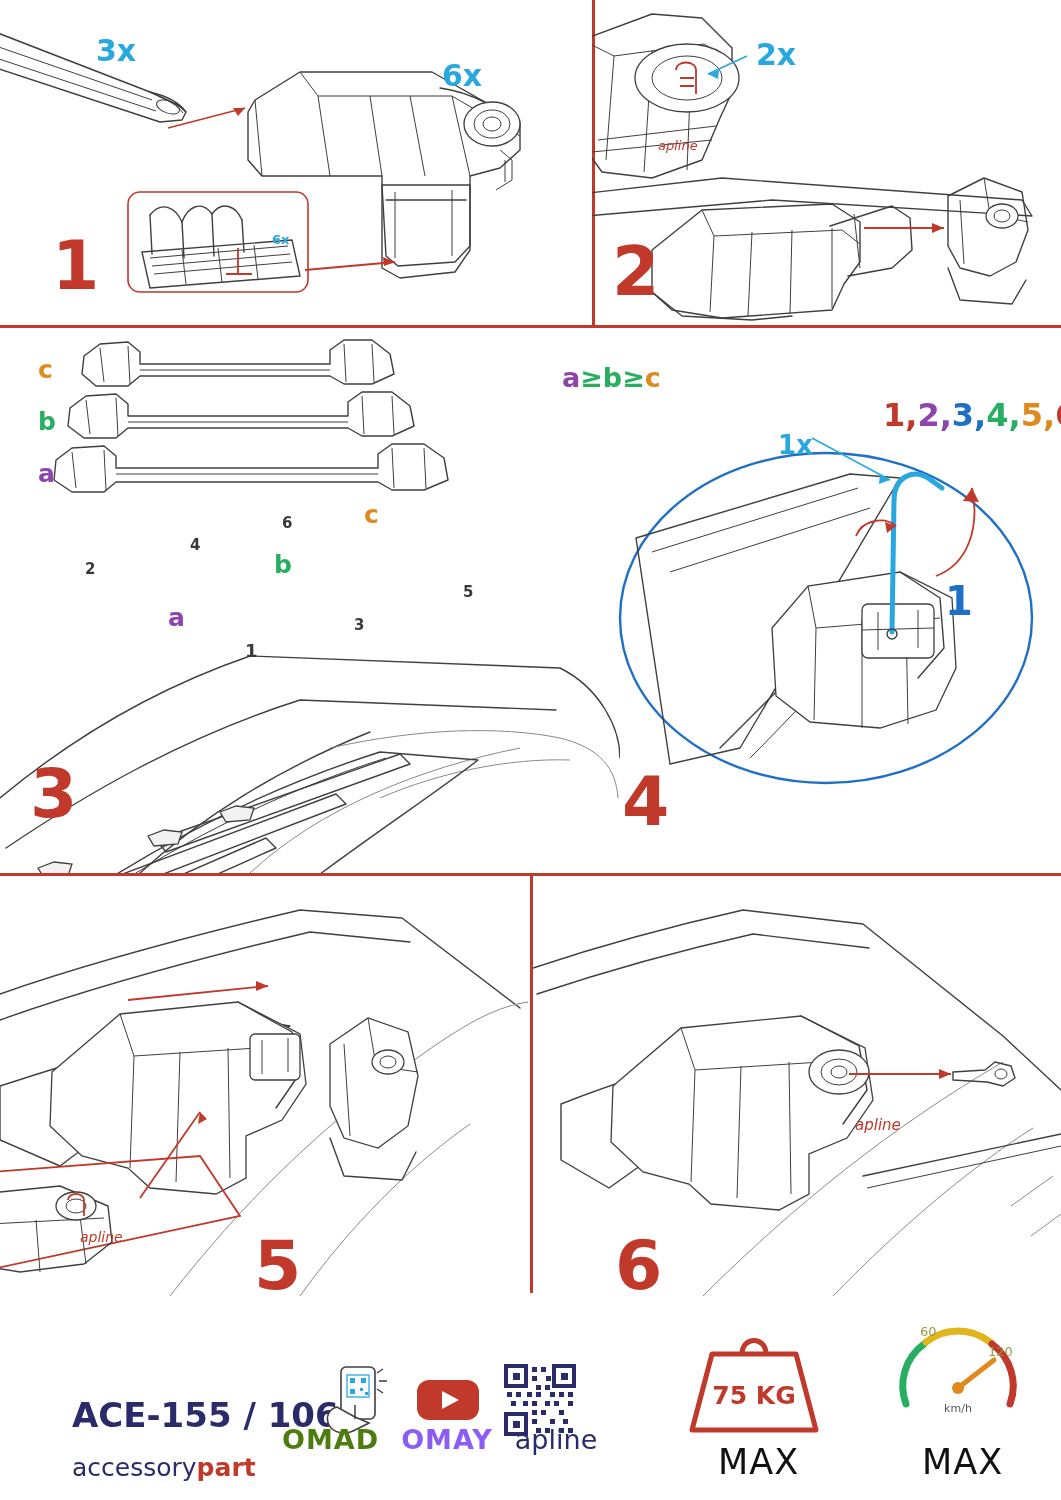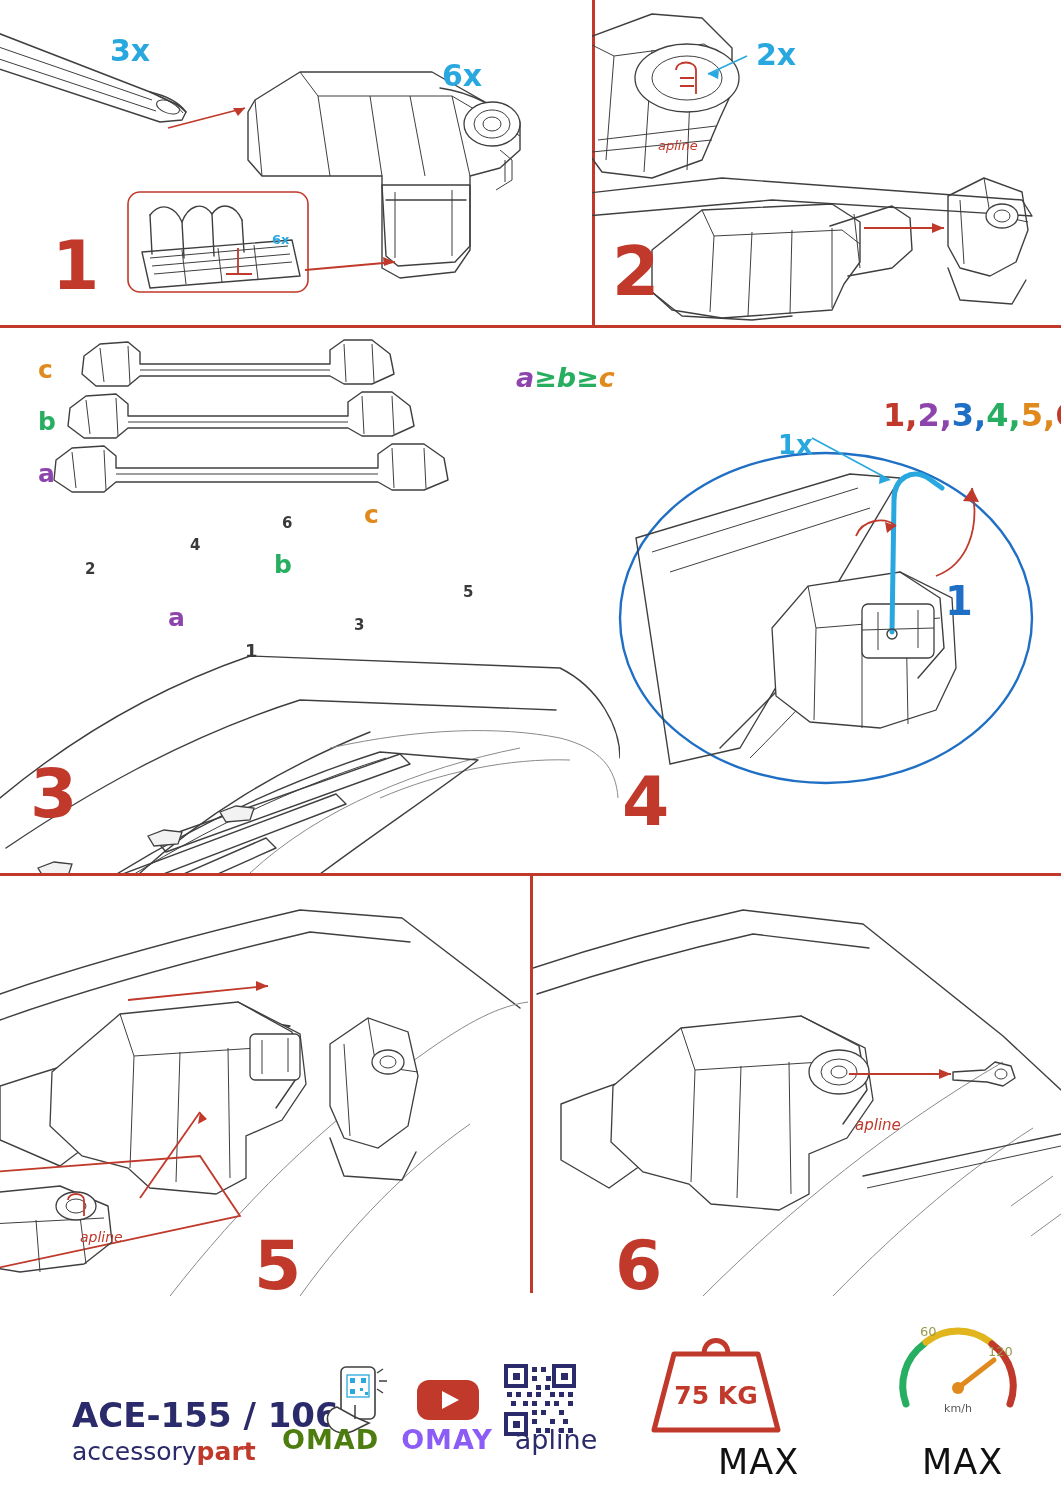--- a/index.html
+++ b/index.html
@@ -180,21 +180,21 @@
       <path class="ln2" d="M150 258 L288 246 M152 266 L290 254 M154 274 L292 262"></path>
       <path class="ln2" d="M182 250 L186 284 M218 248 L222 282 M254 245 L258 279"></path>
       <path class="redline" d="M238 248 L238 274 M226 274 L252 274"></path>
       <text x="272" y="244" style="font-family:'DejaVu Sans',sans-serif; font-size:13px; fill:#29a8df; font-weight:bold;">6x</text>
 
       <path class="redline" d="M305 270 L395 262"></path>
       <path d="M395 262 l-12 -5 l1 9 z" fill="#c0392b"></path>
       <path class="redline" d="M168 128 L245 108" stroke-dasharray="0"></path>
       <path d="M245 108 l-12 0 l5 8 z" fill="#c0392b"></path>
     </svg>
-    <div class="qty-label qty-cyan" style="left:110px; top:33px;">3x</div>
+    <div class="qty-label qty-cyan" style="left:96px; top:33px;">3x</div>
     <div class="qty-label qty-cyan" style="left:442px; top:58px;">6x</div>
     <div class="step-num" style="left:52px; top:232px;">1</div>
   </div>
 
   <div class="panel" style="left:592px; top:0; width:469px; height:325px;">
     <svg width="469" height="325" viewBox="0 0 469 325">
 
       <path class="ln" d="M-30 95 L-10 40 L60 14 L110 18 L140 48 L140 92 L128 118 L110 160 L60 178 L10 172 L-6 150 Z"></path>
       <path class="ln2" d="M-10 40 L22 56 L112 44 L140 62"></path>
       <path class="ln2" d="M22 56 L14 160 M60 50 L52 172 M100 46 L95 170"></path>
@@ -306,21 +306,21 @@
     <div class="abc-label col-c" style="left:364px; top:172px;">c</div>
     <div class="order-num" style="left:245px; top:312px; font-size:18px;">1</div>
     <div class="order-num" style="left:85px; top:232px;">2</div>
     <div class="order-num" style="left:354px; top:288px;">3</div>
     <div class="order-num" style="left:190px; top:208px;">4</div>
     <div class="order-num" style="left:463px; top:255px;">5</div>
     <div class="order-num" style="left:282px; top:186px;">6</div>
     <div class="step-num" style="left:30px; top:432px;">3</div>
   </div>
 
-  <div class="seq-label" style="left:516px; top:362px;font-style:italic;">
+  <div class="seq-label" style="left:562px; top:362px;">
     <span class="col-a">a</span><span style="color:#27ae60;">≥</span><span class="col-b">b</span><span style="color:#27ae60;">≥</span><span class="col-c">c</span>
   </div>
 
   <div class="panel" style="left:600px; top:328px; width:461px; height:456px;">
     <svg width="461" height="545" viewBox="0 0 461 545">
 
       <ellipse cx="226" cy="290" rx="206" ry="165" fill="#ffffff" stroke="#1f6fc4" stroke-width="2.4"></ellipse>
 
       <path class="ln" d="M36 210 L250 146 L300 150 L140 420 L70 436 Z" fill="none"></path>
       <path class="ln2" d="M52 224 L258 160"></path>
@@ -422,21 +422,21 @@
       <ellipse class="ln2" cx="468" cy="198" rx="6" ry="5"></ellipse>
 
       <path class="ln" d="M330 300 L528 258"></path>
       <path class="ln2" d="M334 312 L528 270"></path>
     </svg>
     <div class="step-num" style="left:82px; top:356px;">6</div>
   </div>
 
   <div class="brandline" style="left:72px; top:1395px;">
     <div class="brand-code">ACE-155 / 106</div>
-    <div class="brand-sub" style="margin-top:2px;">
+    <div class="brand-sub" style="margin-top:18px;">
       <span>accessory</span><b>part</b>
     </div>
   </div>
 
   <div class="logos" style="left:315px; top:1345px; height:110px;">
 
     <svg width="78" height="78" viewBox="0 0 78 78">
       <rect x="26" y="6" width="34" height="52" rx="5" fill="#ffffff" stroke="#3f3f3f" stroke-width="1.6"></rect>
       <rect x="32" y="14" width="22" height="22" fill="none" stroke="#29a8df" stroke-width="1.3"></rect>
       <rect x="35" y="17" width="5" height="5" fill="#29a8df"></rect>
@@ -495,21 +495,21 @@
       </g>
     </svg>
   </div>
 
   <div class="logos" style="left:282px; top:1424px;">
     <div class="logo-omad">OMAD</div>
     <div class="logo-omay">OMAY</div>
     <div class="logo-apline">apline</div>
   </div>
 
-  <div class="panel" style="left:646px; top:1318px; width:140px; height:120px;">
+  <div class="panel" style="left:684px; top:1318px; width:140px; height:120px;">
     <svg width="140" height="120" viewBox="0 0 140 120">
       <path d="M28 36 L112 36 L132 112 L8 112 Z" fill="none" stroke="#c0392b" stroke-width="5" stroke-linejoin="round"></path>
       <path d="M58 36 C58 18 82 18 82 36" fill="none" stroke="#c0392b" stroke-width="5"></path>
       <text class="weight-text" x="70" y="86" text-anchor="middle">75 KG</text>
     </svg>
   </div>
   <div class="maxlabel" style="left:718px; top:1442px;">MAX</div>
 
   <div class="panel" style="left:890px; top:1312px; width:136px; height:125px;">
     <svg width="136" height="125" viewBox="0 0 136 125">

